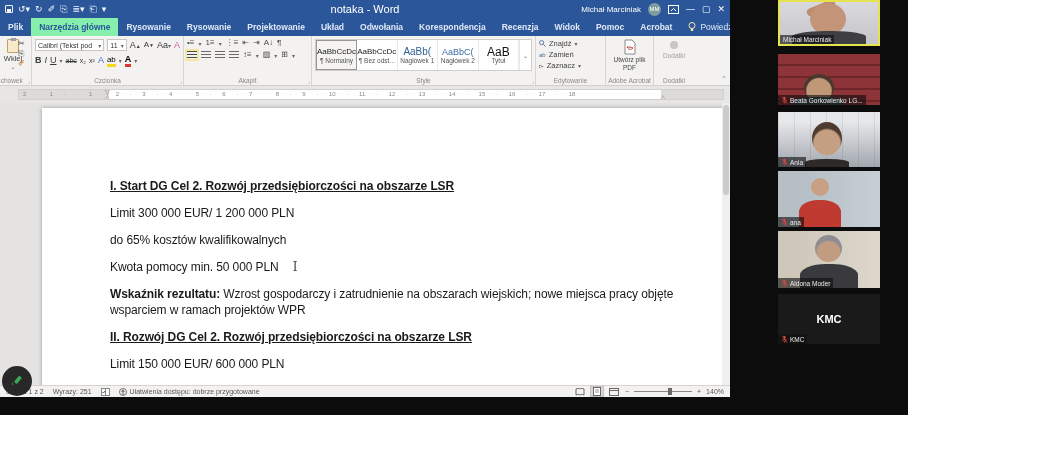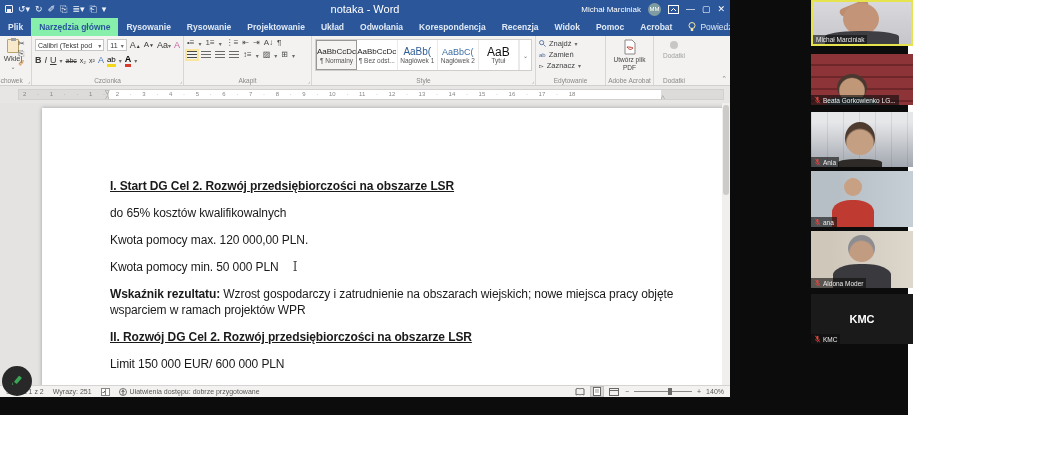--- a/index.html
+++ b/index.html
@@ -103,21 +103,21 @@
   .sright { margin-left:auto; display:flex; align-items:center; gap:5px; }
   .viewic { width:12px; height:9px; display:flex; align-items:center; justify-content:center; }
   .viewic.sel { background:#dbd9d7; outline:1px solid #c4c2c0; }
   .zslider { position:relative; width:58px; height:9px; }
   .zline { position:absolute; left:0; right:0; top:4px; height:1px; background:#8a8886; }
   .zthumb { position:absolute; left:58%; top:1px; width:4px; height:7px; background:#6a6866; }
 
   .pencil { position:absolute; left:2px; top:366px; width:30px; height:30px; border-radius:50%; background:#282828; display:flex; align-items:center; justify-content:center; z-index:6; }
 
   
-  .strip { position:absolute; left:811px; top:0; width:86px; height:415px; }
+  .strip { position:absolute; left:778px; top:0; width:86px; height:415px; }
   .tile { position:absolute; left:0; width:102px; background:#1a1a1a; overflow:hidden; }
   .tile.activesp { border:2px solid #e5e44e; box-shadow:inset 0 0 0 1px #8fae3c; }
   .vid { position:absolute; inset:0; }
   .head { position:absolute; border-radius:50%; }
   .torso { position:absolute; border-radius:45% 45% 0 0; }
   .plabel { position:absolute; left:0; bottom:0; display:flex; align-items:center; gap:2px; background:rgba(15,15,15,.62); color:#ececec; font-size:6.5px; padding:1px 3px; max-width:100%; white-space:nowrap; overflow:hidden; }
   .bigname { position:absolute; inset:0; display:flex; align-items:center; justify-content:center; color:#fff; font-weight:bold; font-size:11px; }
 
   .v-michal { background:linear-gradient(180deg,#d9d9dd,#c6c5c9); }
   .v-michal .head { width:36px; height:32px; left:30px; top:1px; background:#c39478; }
@@ -349,22 +349,22 @@
           <span class="ind" style="left:86px;top:-1px">▽</span>
           <span class="ind" style="left:86px;bottom:-1px">△</span>
           <span class="ind" style="right:58px;bottom:-1px">△</span>
         </div>
       </div>
 
       <div class="docarea">
         <div class="page">
           <div class="ptxt">
             <p class="h">I. Start DG Cel 2. Rozwój przedsiębiorczości na obszarze LSR</p>
+            <p>Limit 300 000 EUR/ 1 200 000 PLN</p>
             <p>do 65% kosztów kwalifikowalnych</p>
-            <p>Kwota pomocy max. 120 000,00 PLN.</p>
             <p><span>Kwota pomocy min. 50 000 PLN</span><span class="ibeam">I</span></p>
             <p><span class="lead">Wskaźnik rezultatu:</span><span> Wzrost gospodarczy i zatrudnienie na obszarach wiejskich; nowe miejsca pracy objęte wsparciem w ramach projektów WPR</span></p>
             <p class="h">II. Rozwój DG Cel 2. Rozwój przedsiębiorczości na obszarze LSR</p>
             <p>Limit 150 000 EUR/ 600 000 PLN</p>
           </div>
         </div>
         <div class="scrollbar">
             <div class="thumb"></div>
           </div>
       </div>

